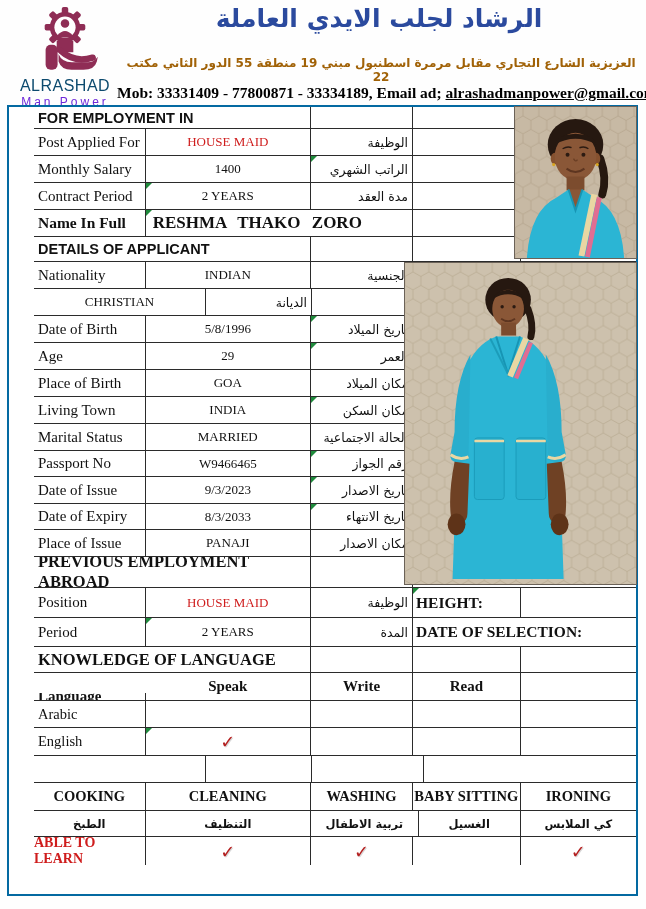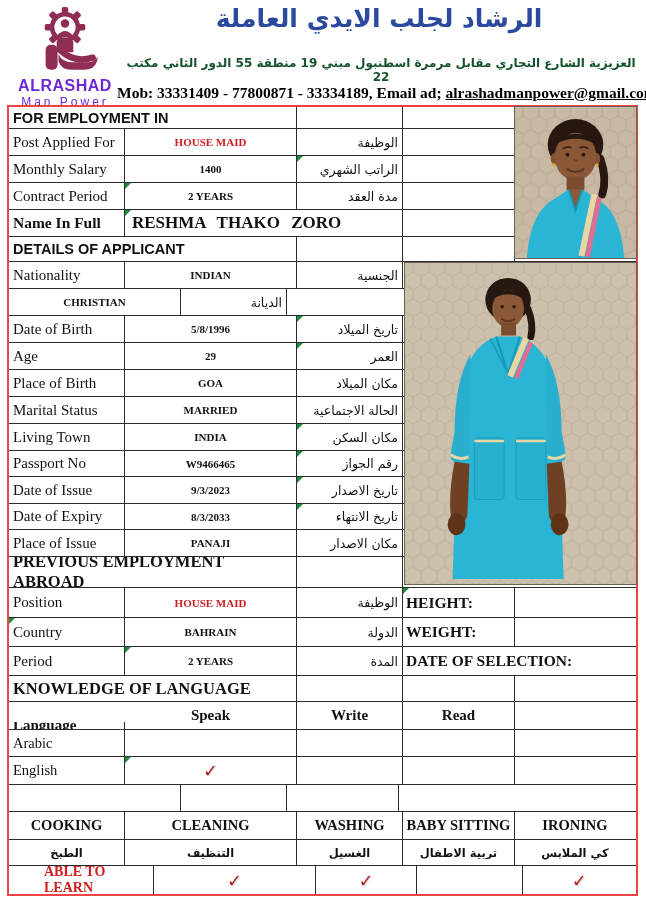--- a/index.html
+++ b/index.html
@@ -2,60 +2,60 @@
 <html><head>
 <meta charset="utf-8">
 <style>
   html,body{margin:0;padding:0;background:#ffffff;}
   .page{position:relative;width:646px;height:909px;background:#fefefe;overflow:hidden;
         font-family:"Liberation Serif",serif;color:#111;}
 
   
   .logo{position:absolute;left:12px;top:6px;width:106px;text-align:center;}
   .logo svg{display:block;margin:0 auto;}
-  .logo-name{font-family:"Liberation Sans",sans-serif;font-weight:bold;font-size:16px;
-             color:#6d28d9;letter-spacing:.5px;line-height:1.05;}
+  .logo-name{font-family:"Liberation Sans",sans-serif;font-weight:normal;font-size:16px;
+             color:#0c4a6e;letter-spacing:.5px;line-height:1.05;}
   .logo-sub{font-family:"Liberation Sans",sans-serif;font-size:12px;color:#6d28d9;
             letter-spacing:3px;line-height:1.2;}
   .title-ar{position:absolute;left:120px;right:8px;top:4px;text-align:center;direction:rtl;
             font-family:"DejaVu Sans",sans-serif;font-weight:bold;font-size:25px;color:#2b4a9e;}
   .addr-ar{position:absolute;left:120px;right:4px;top:56px;text-align:center;direction:rtl;
-           font-family:"DejaVu Sans",sans-serif;font-weight:bold;font-size:12px;color:#14532d;}
+           font-family:"DejaVu Sans",sans-serif;font-weight:bold;font-size:12px;color:#a16207;}
   .contact{position:absolute;left:117px;top:84px;font-weight:bold;font-size:15.5px;color:#000;white-space:nowrap;}
   .contact .email{text-decoration:underline;}
 
   
   .grid{position:absolute;left:7px;top:105px;width:631px;height:791px;
-        border:2px solid #ef4444;box-sizing:border-box;overflow:hidden;background:#fff;}
+        border:2px solid #0369a1;box-sizing:border-box;overflow:hidden;background:#fff;padding-left:25px;}
   .row{display:flex;box-sizing:border-box;border-bottom:1px solid #2b2b2b;}
   .row:last-child{border-bottom:none;}
   .cell{position:relative;display:flex;align-items:center;box-sizing:border-box;
         border-right:1px solid #2b2b2b;overflow:hidden;}
   .cell.last{border-right:none;}
   .c1{width:116px;} .c2{width:172px;} .c3{width:106px;} .c4{width:112px;} .c5{width:120px;}
   .w12{width:288px;} .w23{width:278px;} .w45{width:232px;}
   .h22{height:22px}.h25{height:25px}.h26{height:26px}.h27{height:27px}
   .h28{height:28px}.h29{height:29px}.h30{height:30px}.h31{height:31px}
 
   .lab{padding-left:4px;font-size:15px;}
   .lab.b{font-weight:bold;font-size:15.5px;}
-  .val{justify-content:center;font-weight:bold;font-size:11px;text-align:left;}
+  .val{justify-content:center;font-weight:normal;font-size:13px;text-align:left;}
   .red{color:#cf1d1d;}
   .name-val{font-weight:bold;font-size:17px;padding-left:7px;word-spacing:7px;}
   .ar{direction:rtl;font-family:"DejaVu Sans",sans-serif;font-size:12.5px;padding:0 4px;}
   .sans-head{font-family:"Liberation Sans",sans-serif;font-weight:bold;font-size:14.5px;padding-left:4px;}
   .serif-head{font-weight:bold;font-size:16.5px;padding-left:4px;}
   .skills-head{font-weight:bold;font-size:17px;padding-left:22px;}
   .right-lab{font-weight:bold;font-size:15.5px;padding-left:3px;white-space:nowrap;}
   .lang-h{font-weight:bold;font-size:15px;justify-content:center;}
   .lang-h.left{justify-content:flex-start;padding-left:4px;margin-top:20px;}
   .lang-name{font-size:14.5px;padding-left:4px;}
   .skill-h{font-weight:bold;font-size:14.5px;justify-content:center;white-space:nowrap;}
   .skill-ar{direction:rtl;font-family:"DejaVu Sans",sans-serif;font-weight:bold;font-size:11.5px;justify-content:center;padding:0 2px;}
-  .able{color:#cf1d1d;font-weight:bold;font-size:14px;justify-content:center;margin-left:35px;}
+  .able{color:#cf1d1d;font-weight:bold;font-size:14px;justify-content:center;}
   .chk{justify-content:center;font-family:"DejaVu Sans",sans-serif;font-weight:bold;
        font-size:18px;color:#b42020;text-shadow:1px 1px 0 #d9d9d9;}
   .gm::before{content:"";position:absolute;top:0;left:0;
               border-top:6px solid #1f8a3c;border-right:6px solid transparent;}
 
   
   .photo{position:absolute;box-sizing:border-box;border:1px solid #6b6258;}
   .photo-small{left:514px;top:106px;width:123px;height:153px;}
   .photo-large{left:404px;top:262px;width:233px;height:323px;}
   .photo svg{display:block;width:100%;height:100%;}
@@ -166,29 +166,29 @@
       <div class="cell c3 ar gm">العمر</div>
       <div class="cell w45 last"></div>
     </div>
     <div class="row h27">
       <div class="cell c1 lab">Place of Birth</div>
       <div class="cell c2 val">GOA</div>
       <div class="cell c3 ar">مكان الميلاد</div>
       <div class="cell w45 last"></div>
     </div>
     <div class="row h27">
+      <div class="cell c1 lab">Living Town</div>
+      <div class="cell c2 val">INDIA</div>
+      <div class="cell c3 ar gm">مكان السكن</div>
+      <div class="cell w45 last"></div>
+    </div>
+    <div class="row h27">
       <div class="cell c1 lab">Marital Status</div>
       <div class="cell c2 val">MARRIED</div>
       <div class="cell c3 ar">الحالة الاجتماعية</div>
-      <div class="cell w45 last"></div>
-    </div>
-    <div class="row h27">
-      <div class="cell c1 lab">Living Town</div>
-      <div class="cell c2 val">INDIA</div>
-      <div class="cell c3 ar gm">مكان السكن</div>
       <div class="cell w45 last"></div>
     </div>
     <div class="row h26">
       <div class="cell c1 lab">Passport No</div>
       <div class="cell c2 val">W9466465</div>
       <div class="cell c3 ar gm">رقم الجواز</div>
       <div class="cell w45 last"></div>
     </div>
     <div class="row h27">
       <div class="cell c1 lab">Date of Issue</div>
@@ -212,27 +212,20 @@
     <div class="row h31">
       <div class="cell w12 serif-head">PREVIOUS EMPLOYMENT ABROAD</div>
       <div class="cell c3"></div>
       <div class="cell w45 last"></div>
     </div>
     <div class="row h30">
       <div class="cell c1 lab">Position</div>
       <div class="cell c2 val red">HOUSE MAID</div>
       <div class="cell c3 ar">الوظيفة</div>
       <div class="cell c4 right-lab gm">HEIGHT:</div>
-      <div class="cell c5 last"></div>
-    </div>
-    <div class="row h29">
-      <div class="cell c1 lab gm">Country</div>
-      <div class="cell c2 val">BAHRAIN</div>
-      <div class="cell c3 ar">الدولة</div>
-      <div class="cell c4 right-lab">WEIGHT:</div>
       <div class="cell c5 last"></div>
     </div>
     <div class="row h29">
       <div class="cell c1 lab">Period</div>
       <div class="cell c2 val gm">2 YEARS</div>
       <div class="cell c3 ar">المدة</div>
       <div class="cell w45 right-lab last">DATE OF SELECTION:</div>
     </div>
 
     <div class="row h26">
@@ -272,22 +265,22 @@
     <div class="row h28">
       <div class="cell c1 skill-h">COOKING</div>
       <div class="cell c2 skill-h">CLEANING</div>
       <div class="cell c3 skill-h">WASHING</div>
       <div class="cell c4 skill-h">BABY SITTING</div>
       <div class="cell c5 skill-h last">IRONING</div>
     </div>
     <div class="row h26">
       <div class="cell c1 skill-ar">الطبخ</div>
       <div class="cell c2 skill-ar">التنظيف</div>
+      <div class="cell c4 skill-ar">تربية الاطفال</div>
       <div class="cell c3 skill-ar">الغسيل</div>
-      <div class="cell c4 skill-ar">تربية الاطفال</div>
       <div class="cell c5 skill-ar last">كي الملابس</div>
     </div>
     <div class="row h28">
       <div class="cell c1 able">ABLE TO LEARN</div>
       <div class="cell c2 chk">✓</div>
       <div class="cell c3 chk">✓</div>
       <div class="cell c4 chk"></div>
       <div class="cell c5 chk last">✓</div>
     </div>
 

